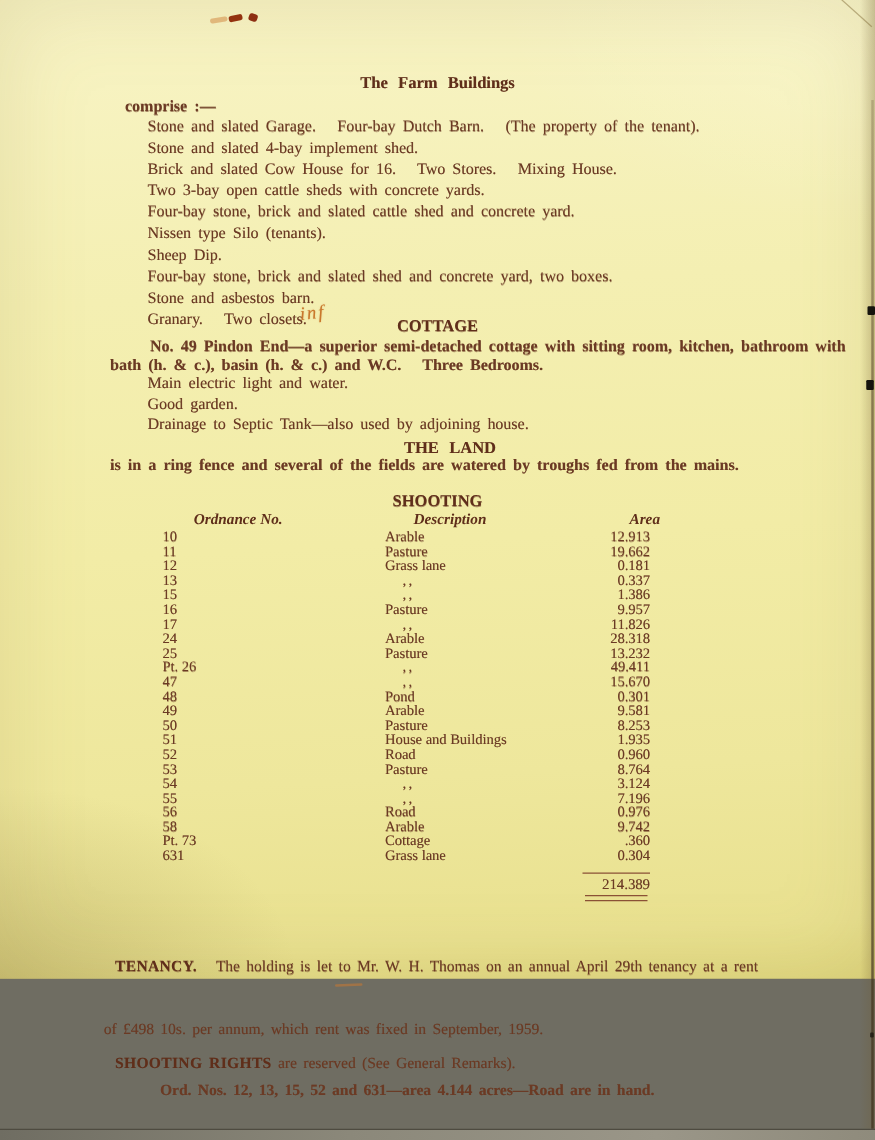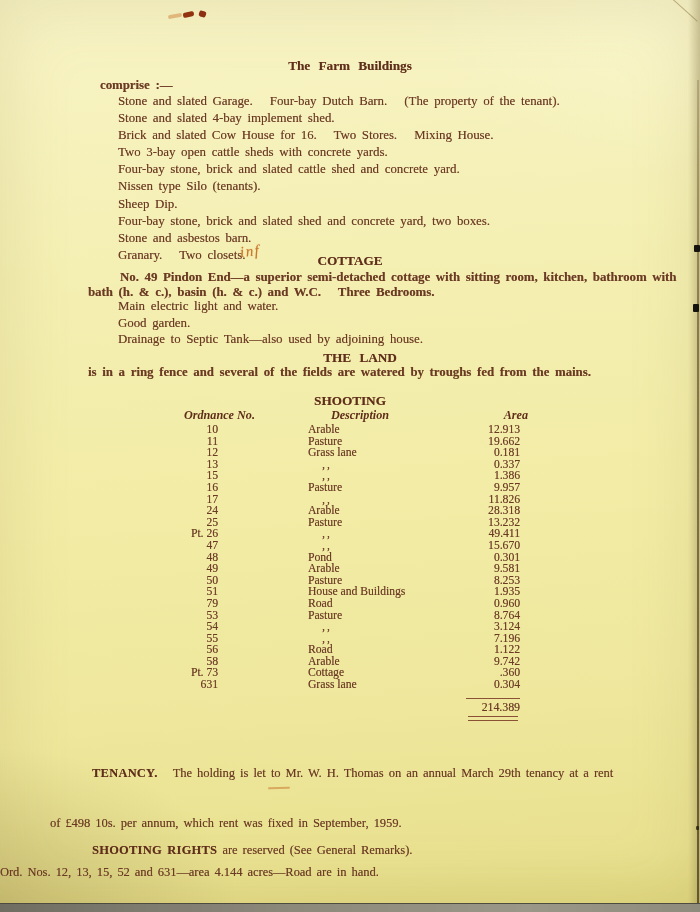--- a/index.html
+++ b/index.html
@@ -7,21 +7,21 @@
     --annotation:#c9782c; --edge-mark:#15130d; --scanner:#8b887a;
   }
   *{margin:0;padding:0;box-sizing:border-box;}
   html,body{width:700px;height:912px;overflow:hidden;}
   body{
     position:relative;
     font-family:"Liberation Serif","DejaVu Serif",serif;
     background:#6f6d62;
   }
   .page{
-    position:absolute;left:0;top:0;width:700px;height:903px;
+    position:absolute;left:0;top:0;width:700px;height:783px;
     background:
       radial-gradient(ellipse 340px 220px at 0% 100%, rgba(130,115,55,.28), transparent 70%),
       radial-gradient(ellipse 500px 300px at 100% 0%, rgba(255,255,235,.25), transparent 60%),
       linear-gradient(177deg,#f8f4c6 0%,#f4efb2 30%,var(--paper) 55%,#eee79c 78%,#e9e190 94%,#e2da82 100%);
     box-shadow:inset 0 0 70px rgba(150,130,60,.18);
     color:var(--ink);
   }
   .edge-shade{position:absolute;right:0;top:0;width:12px;height:903px;
     background:linear-gradient(to left, rgba(110,90,45,.30), transparent);}
   .txt{position:absolute;white-space:pre;word-spacing:2.5px;
@@ -29,27 +29,27 @@
   .center{left:0;width:700px;text-align:center;}
   .h-bold{font-weight:bold;color:var(--ink-bold);font-size:13.2px;word-spacing:5px;}
   .body-sz{font-size:12.8px;}
   .list{position:absolute;white-space:pre;word-spacing:2.5px;
     text-shadow:0.2px 0.2px 0.4px rgba(107,58,36,.55);}
   .list div{line-height:17.1px;font-size:12.8px;}
   .util-list div{line-height:16.7px;}
   
   .sched-head{position:absolute;top:408px;left:0;width:700px;font-size:12.2px;
     font-weight:bold;font-style:italic;color:var(--ink-bold);}
-  .sh-no{position:absolute;left:155px;width:100px;text-align:right;}
+  .sh-no{position:absolute;left:155px;width:100px;text-align:left;}
   .sh-desc{position:absolute;left:295px;width:130px;text-align:center;}
   .sh-area{position:absolute;left:440px;width:88px;text-align:right;}
   #schedule-rows{position:absolute;top:424px;left:0;width:700px;
     text-shadow:0.2px 0.2px 0.4px rgba(107,58,36,.55);}
   .srow{position:relative;height:11.6px;font-size:11.6px;line-height:11.6px;}
-  .c-no{position:absolute;left:130px;width:88px;text-align:right;}
+  .c-no{position:absolute;left:130px;width:88px;text-align:left;}
   .c-desc{position:absolute;left:308px;width:180px;text-align:left;}
   .c-desc.ditto{padding-left:14px;letter-spacing:2px;}
   .c-area{position:absolute;left:430px;width:90px;text-align:right;}
   .total-rule{position:absolute;top:698px;left:466px;width:54px;height:1.3px;background:var(--rule);}
   .total-txt{position:absolute;top:700px;left:430px;width:90px;text-align:right;
     font-size:11.8px;text-shadow:0.2px 0.2px 0.4px rgba(107,58,36,.55);}
   .double-rule{position:absolute;top:716px;left:468px;width:50px;height:4.6px;
     border-top:1.3px solid var(--rule);border-bottom:1.3px solid var(--rule);}
   
   .para{position:absolute;white-space:pre;word-spacing:2px;
@@ -170,21 +170,21 @@
         <div class="c-no">50</div>
         <div class="c-desc">Pasture</div>
         <div class="c-area">8.253</div>
       </div>
       <div class="srow">
         <div class="c-no">51</div>
         <div class="c-desc">House and Buildings</div>
         <div class="c-area">1.935</div>
       </div>
       <div class="srow">
-        <div class="c-no">79</div>
+        <div class="c-no">52</div>
         <div class="c-desc">Road</div>
         <div class="c-area">0.960</div>
       </div>
       <div class="srow">
         <div class="c-no">53</div>
         <div class="c-desc">Pasture</div>
         <div class="c-area">8.764</div>
       </div>
       <div class="srow">
         <div class="c-no">54</div>
@@ -192,21 +192,21 @@
         <div class="c-area">3.124</div>
       </div>
       <div class="srow">
         <div class="c-no">55</div>
         <div class="c-desc ditto">,,</div>
         <div class="c-area">7.196</div>
       </div>
       <div class="srow">
         <div class="c-no">56</div>
         <div class="c-desc">Road</div>
-        <div class="c-area">1.122</div>
+        <div class="c-area">0.976</div>
       </div>
       <div class="srow">
         <div class="c-no">58</div>
         <div class="c-desc">Arable</div>
         <div class="c-area">9.742</div>
       </div>
       <div class="srow">
         <div class="c-no">Pt.  73</div>
         <div class="c-desc">Cottage</div>
         <div class="c-area">.360</div>
@@ -215,23 +215,23 @@
         <div class="c-no">631</div>
         <div class="c-desc">Grass lane</div>
         <div class="c-area">0.304</div>
       </div>
     </div>
   <div class="total-rule"></div>
   <div class="total-txt">214.389</div>
   <div class="double-rule"></div>
 
   <div class="para" style="left:0;top:731px;">
-    <div style="padding-left:92px;"><span class="b-label">TENANCY.</span><span>   </span><span>The holding is let to Mr. W. H. Thomas on an annual March 29th tenancy at a rent</span></div>
-    <div style="padding-left:50px;">of £498 10s. per annum, which rent was fixed in September, 1959.</div>
-    <div style="">Ord. Nos. 12, 13, 15, 52 and 631—area 4.144 acres—Road are in hand.</div>
+    <div style="padding-left:92px;"><span class="b-label">TENANCY.</span><span>   </span><span>The holding is let to Mr. W. H. Thomas on an annual April 29th tenancy at a rent</span></div>
+    <div style="padding-left:83px;">of £498 10s. per annum, which rent was fixed in September, 1959.</div>
+    <div style="padding-left:128px;font-weight:bold;">Ord. Nos. 12, 13, 15, 52 and 631—area 4.144 acres—Road are in hand.</div>
     
   </div>
   <div class="pencil-underline"></div>
 
 
   <div class="para" style="left:92px;top:808px;">
     <div><span class="b-label">SHOOTING RIGHTS</span><span> </span><span>are reserved (See General Remarks).</span></div>
   </div>
 
   <div class="edge-shade"></div>

